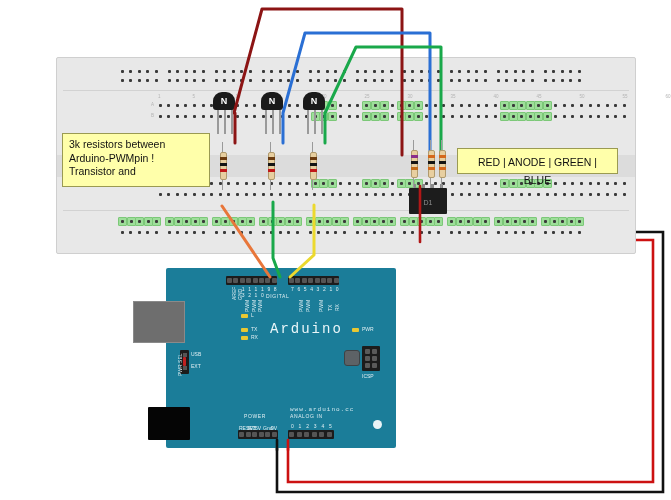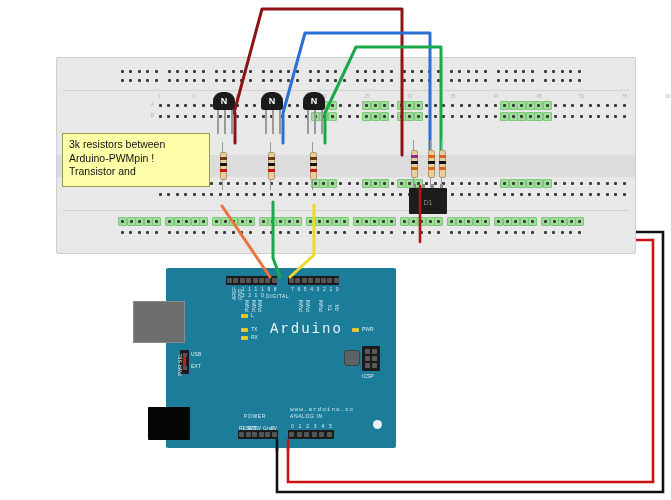--- a/index.html
+++ b/index.html
@@ -702,20 +702,23 @@
         <div class="hole" style="left: 520.9px; top: 172.5px;"></div>
       </div>
   </div>
 
   <div class="note" style="left:62px;top:133px;width:148px;height:54px;">
     <div>3k resistors between</div>
     <div>Arduino-PWMpin !</div>
     <div>Transistor and</div>
   </div>
 
+  <div class="note" style="left:457px;top:148px;width:161px;height:26px;line-height:18px;text-align:center;">
+    <div>RED | ANODE | GREEN | BLUE</div>
+  </div>
 
   <div id="tr1" class="tr" style="left:213px;top:92px;">N</div>
   <div id="tr2" class="tr" style="left:261px;top:92px;">N</div>
   <div id="tr3" class="tr" style="left:303px;top:92px;">N</div>
 
   <div class="led" id="d1" style="left:409px;top:188px;width:38px;height:26px;line-height:30px;">D1<span class="led-pin" style="left: 4px;"></span><span class="led-pin" style="left: 13px;"></span><span class="led-pin" style="left: 22px;"></span><span class="led-pin" style="left: 31px;"></span></div>
 
   <div id="ard" style="left:166px;top:268px;width:230px;height:180px;">
 
     <div class="hdr" style="left:60px;top:8px;width:51px;height:9px;">

